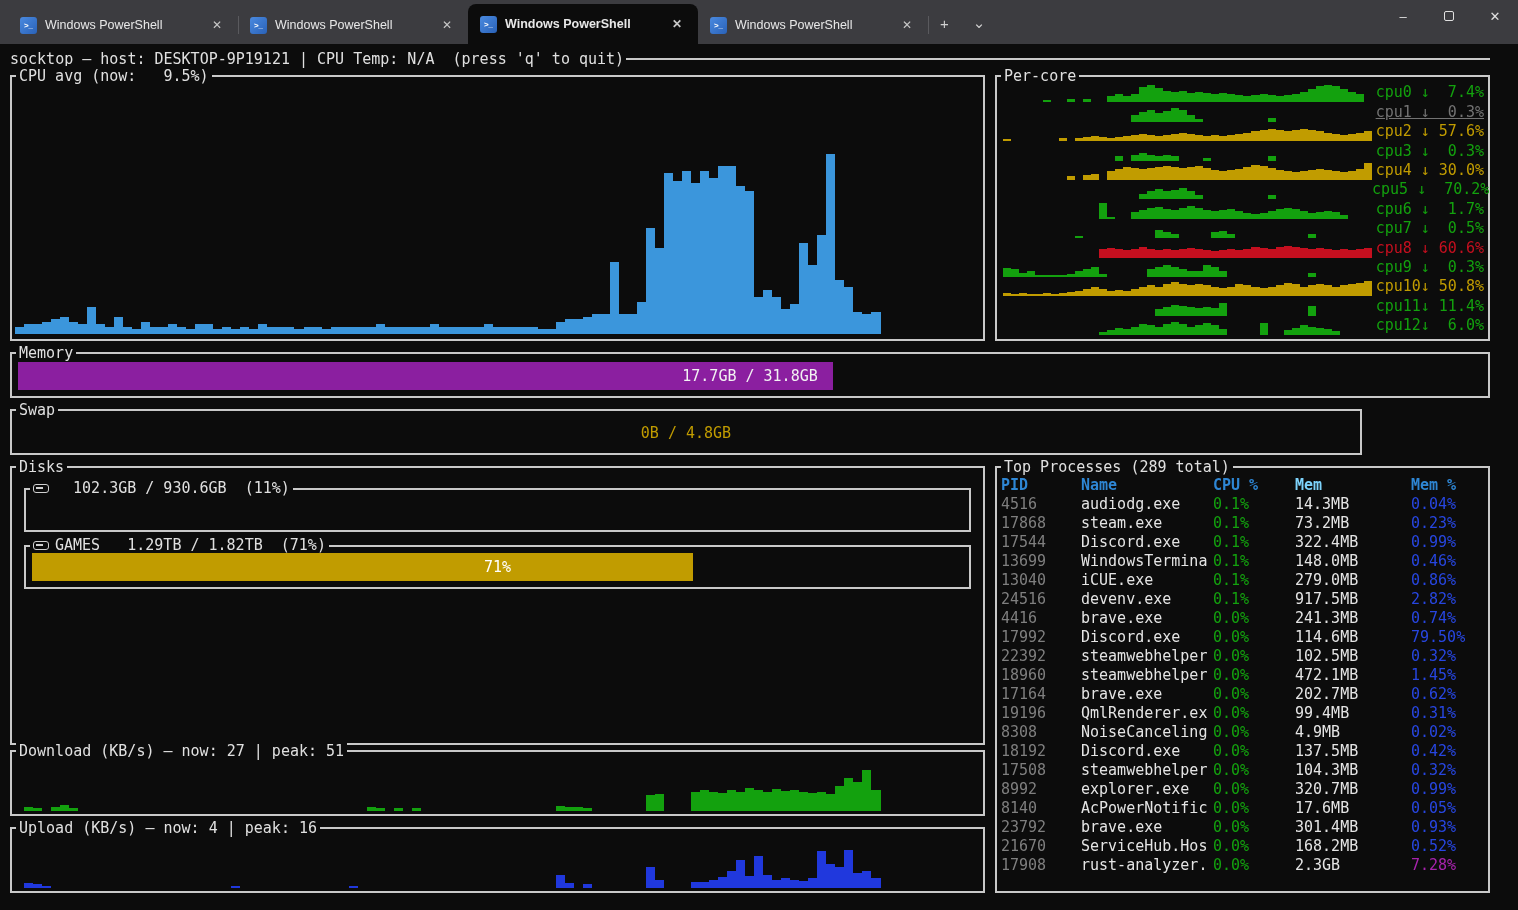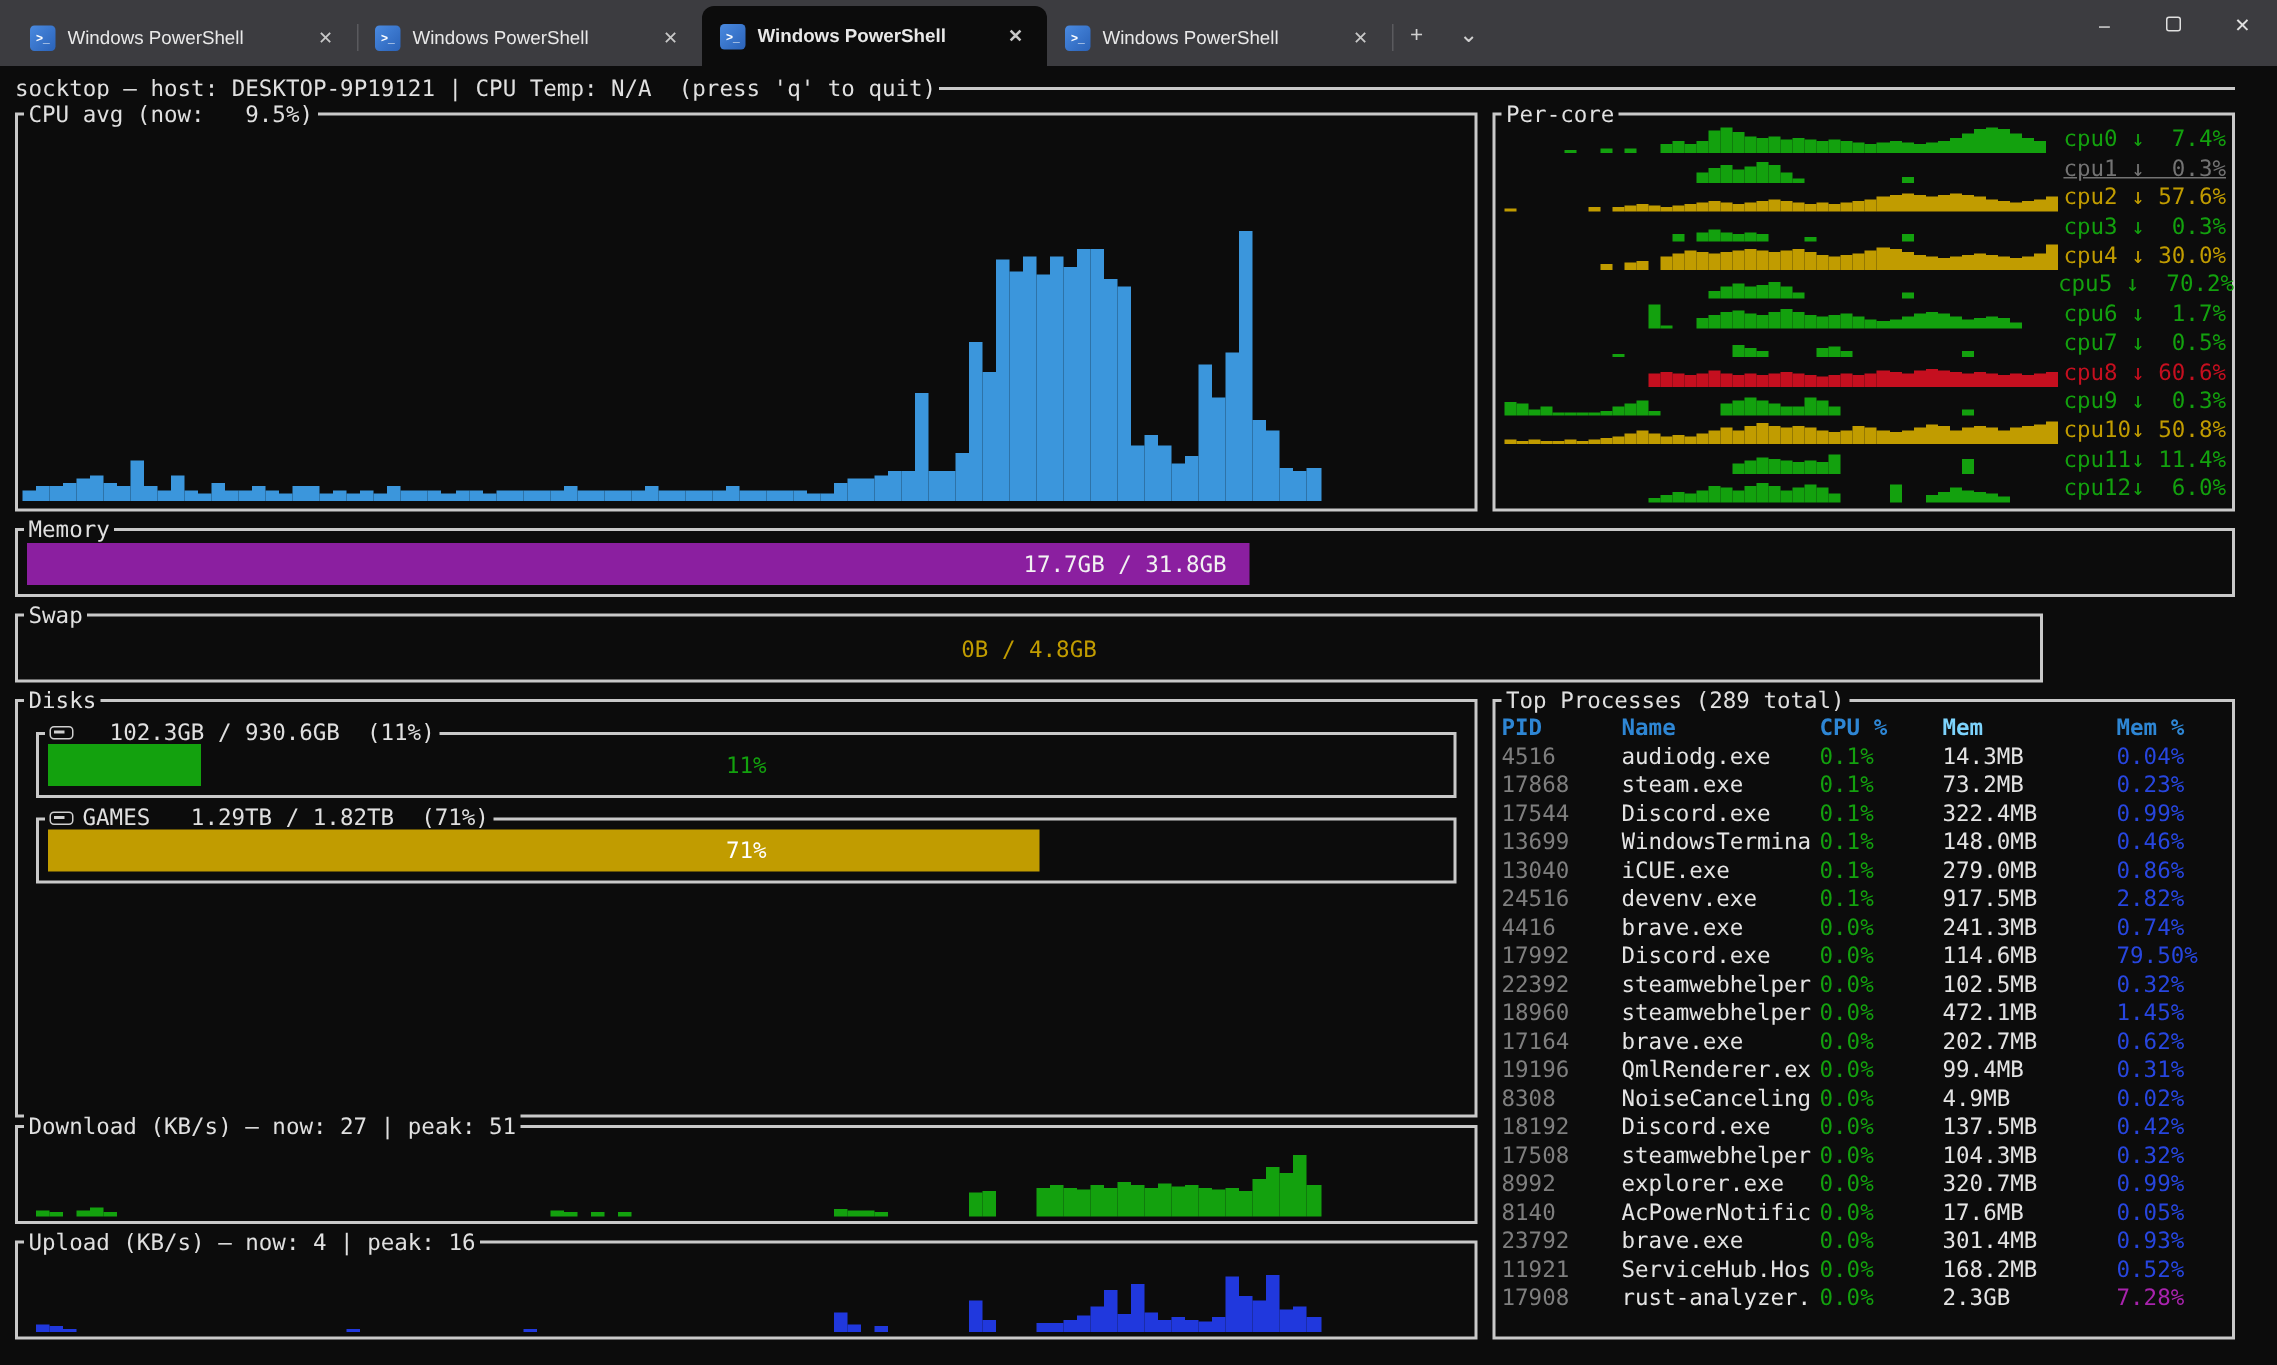--- a/index.html
+++ b/index.html
@@ -902,24 +902,20 @@
   </div>
 
   <div class="panel" style="left:10px; top:422px; width:975px; height:279px;">
     <div class="panel-title">Disks</div>
 
     <div class="disk-sub" style="top:20px;">
       <div class="disk-title">
         <span class="disk-icon"></span>
         <span>  102.3GB / 930.6GB  (11%)</span>
       </div>
-      <div class="gauge" style="top:6px;">
-        <div class="fill" id="disk0-fill" style="width: 11%; background: rgb(19, 161, 14);"></div>
-        <div class="gauge-label" id="disk0-label" style="color: rgb(19, 161, 14);">11%</div>
-      </div>
     </div>
 
     <div class="disk-sub" style="top:77px;">
       <div class="disk-title">
         <span class="disk-icon"></span>
         <span>GAMES   1.29TB / 1.82TB  (71%)</span>
       </div>
       <div class="gauge" style="top:6px;">
         <div class="fill" id="disk1-fill" style="width: 71%; background: rgb(193, 156, 0);"></div>
         <div class="gauge-label" id="disk1-label" style="color: rgb(255, 255, 255);">71%</div>
@@ -1146,18 +1142,18 @@
         <div class="proc-row"><span style="color: rgb(127, 127, 127);">22392</span><span style="color: rgb(228, 228, 228);">steamwebhelper</span><span style="color: rgb(19, 161, 14);">0.0%</span><span style="color: rgb(228, 228, 228);">102.5MB</span><span style="color: rgb(39, 70, 224);">0.32%</span></div>
         <div class="proc-row"><span style="color: rgb(127, 127, 127);">18960</span><span style="color: rgb(228, 228, 228);">steamwebhelper</span><span style="color: rgb(19, 161, 14);">0.0%</span><span style="color: rgb(228, 228, 228);">472.1MB</span><span style="color: rgb(39, 70, 224);">1.45%</span></div>
         <div class="proc-row"><span style="color: rgb(127, 127, 127);">17164</span><span style="color: rgb(228, 228, 228);">brave.exe</span><span style="color: rgb(19, 161, 14);">0.0%</span><span style="color: rgb(228, 228, 228);">202.7MB</span><span style="color: rgb(39, 70, 224);">0.62%</span></div>
         <div class="proc-row"><span style="color: rgb(127, 127, 127);">19196</span><span style="color: rgb(228, 228, 228);">QmlRenderer.ex</span><span style="color: rgb(19, 161, 14);">0.0%</span><span style="color: rgb(228, 228, 228);">99.4MB</span><span style="color: rgb(39, 70, 224);">0.31%</span></div>
         <div class="proc-row"><span style="color: rgb(127, 127, 127);">8308</span><span style="color: rgb(228, 228, 228);">NoiseCanceling</span><span style="color: rgb(19, 161, 14);">0.0%</span><span style="color: rgb(228, 228, 228);">4.9MB</span><span style="color: rgb(39, 70, 224);">0.02%</span></div>
         <div class="proc-row"><span style="color: rgb(127, 127, 127);">18192</span><span style="color: rgb(228, 228, 228);">Discord.exe</span><span style="color: rgb(19, 161, 14);">0.0%</span><span style="color: rgb(228, 228, 228);">137.5MB</span><span style="color: rgb(39, 70, 224);">0.42%</span></div>
         <div class="proc-row"><span style="color: rgb(127, 127, 127);">17508</span><span style="color: rgb(228, 228, 228);">steamwebhelper</span><span style="color: rgb(19, 161, 14);">0.0%</span><span style="color: rgb(228, 228, 228);">104.3MB</span><span style="color: rgb(39, 70, 224);">0.32%</span></div>
         <div class="proc-row"><span style="color: rgb(127, 127, 127);">8992</span><span style="color: rgb(228, 228, 228);">explorer.exe</span><span style="color: rgb(19, 161, 14);">0.0%</span><span style="color: rgb(228, 228, 228);">320.7MB</span><span style="color: rgb(39, 70, 224);">0.99%</span></div>
         <div class="proc-row"><span style="color: rgb(127, 127, 127);">8140</span><span style="color: rgb(228, 228, 228);">AcPowerNotific</span><span style="color: rgb(19, 161, 14);">0.0%</span><span style="color: rgb(228, 228, 228);">17.6MB</span><span style="color: rgb(39, 70, 224);">0.05%</span></div>
         <div class="proc-row"><span style="color: rgb(127, 127, 127);">23792</span><span style="color: rgb(228, 228, 228);">brave.exe</span><span style="color: rgb(19, 161, 14);">0.0%</span><span style="color: rgb(228, 228, 228);">301.4MB</span><span style="color: rgb(39, 70, 224);">0.93%</span></div>
-        <div class="proc-row"><span style="color: rgb(127, 127, 127);">11921</span><span style="color: rgb(228, 228, 228);">ServiceHub.Hos</span><span style="color: rgb(19, 161, 14);">0.0%</span><span style="color: rgb(228, 228, 228);">168.2MB</span><span style="color: rgb(39, 70, 224);">0.52%</span></div>
+        <div class="proc-row"><span style="color: rgb(127, 127, 127);">21670</span><span style="color: rgb(228, 228, 228);">ServiceHub.Hos</span><span style="color: rgb(19, 161, 14);">0.0%</span><span style="color: rgb(228, 228, 228);">168.2MB</span><span style="color: rgb(39, 70, 224);">0.52%</span></div>
         <div class="proc-row"><span style="color: rgb(127, 127, 127);">17908</span><span style="color: rgb(228, 228, 228);">rust-analyzer.</span><span style="color: rgb(19, 161, 14);">0.0%</span><span style="color: rgb(228, 228, 228);">2.3GB</span><span style="color: rgb(168, 35, 173);">7.28%</span></div>
       </div>
   </div>
 
 </div>
 
 </body></html>

